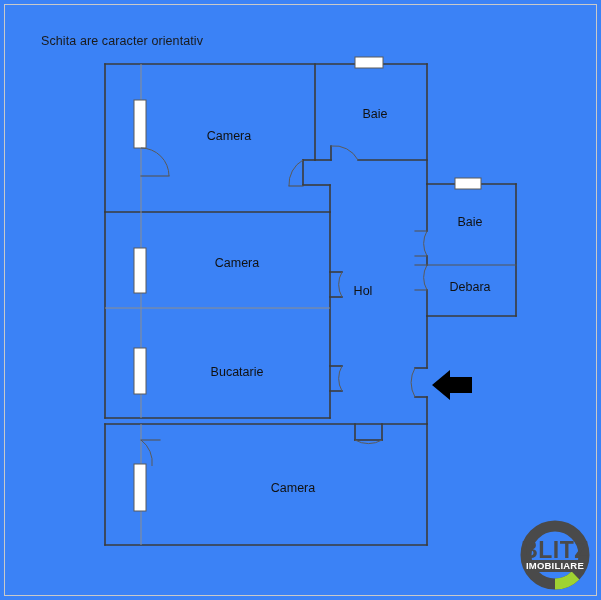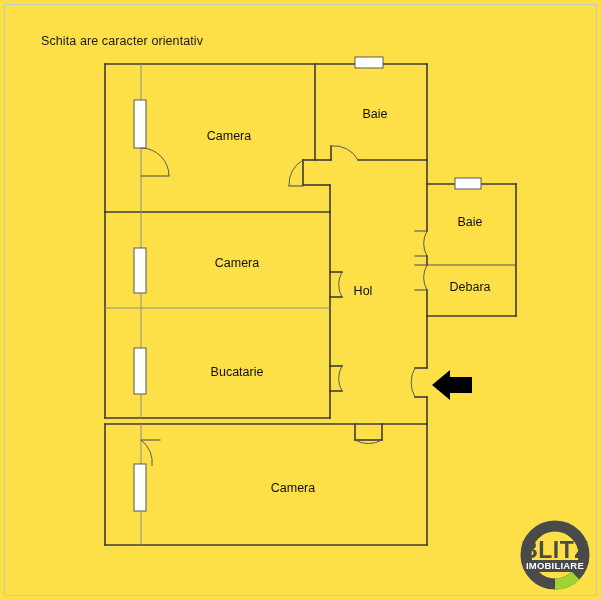--- a/index.html
+++ b/index.html
@@ -10,21 +10,21 @@
   body {
     width: 601px;
     height: 600px;
     font-family: "Liberation Sans", sans-serif;
     overflow: hidden;
   }
   #page {
     position: relative;
     width: 601px;
     height: 600px;
-    background: #fde047;
+    background: #3b82f6;
     box-sizing: border-box;
   }
   #page-border {
     position: absolute;
     left: 4px;
     top: 4px;
     width: 593px;
     height: 592px;
     border: 1px solid #c9c9c9;
     box-sizing: border-box;

